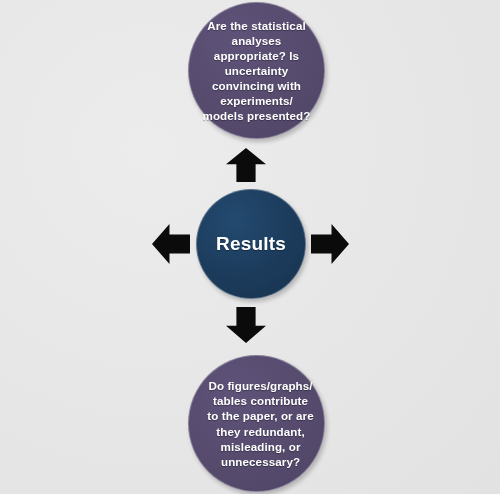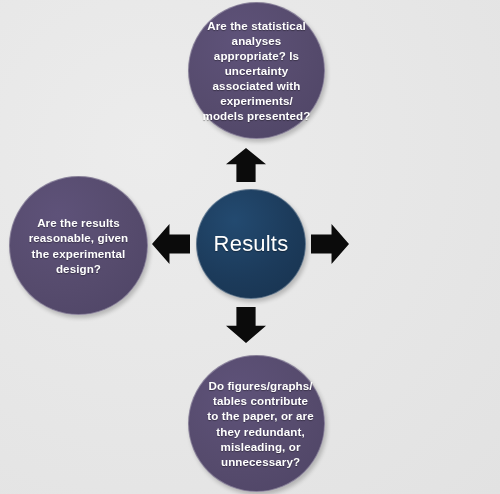--- a/index.html
+++ b/index.html
@@ -44,22 +44,22 @@
   .node.satellite {
     background: radial-gradient(circle at 35% 28%, #5e5279 0%, #564b6d 55%, #4e4465 100%);
     font-size: 11.6px;
     line-height: 1.30;
     font-weight: 600;
     letter-spacing: 0.1px;
   }
 
   .node.center {
     background: radial-gradient(circle at 35% 28%, #234a70 0%, #1c3b5b 55%, #17324e 100%);
-    font-size: 22px;
-    font-weight: 400;
+    font-size: 19px;
+    font-weight: 700;
     letter-spacing: 0.2px;
   }
 
   
   #node-top    { left: 188px; top:   2px; width: 137px; height: 137px; }
   #node-left   { left:   9px; top: 176px; width: 139px; height: 139px; }
   #node-right  { left: 359px; top: 175px; width: 137px; height: 137px; }
   #node-bottom { left: 188px; top: 355px; width: 137px; height: 137px; justify-content: flex-end; }
   #node-center { left: 196px; top: 189px; width: 110px; height: 110px; }
 
@@ -89,31 +89,25 @@
 </head>
 <body>
 
 <div id="diagram">
 
   <div class="node satellite" id="node-top">
     <span class="label">Are the statistical
 analyses
 appropriate? Is
 uncertainty
-associated with
+convincing with
 experiments/
 models presented?</span>
   </div>
 
-  <div class="node satellite" id="node-left">
-    <span class="label">Are the results
-reasonable, given
-the experimental
-design?</span>
-  </div>
 
 
   <div class="node satellite" id="node-bottom">
     <span class="label">Do figures/graphs/
 tables contribute
 to the paper, or are
 they redundant,
 misleading, or
 unnecessary?</span>
   </div>

